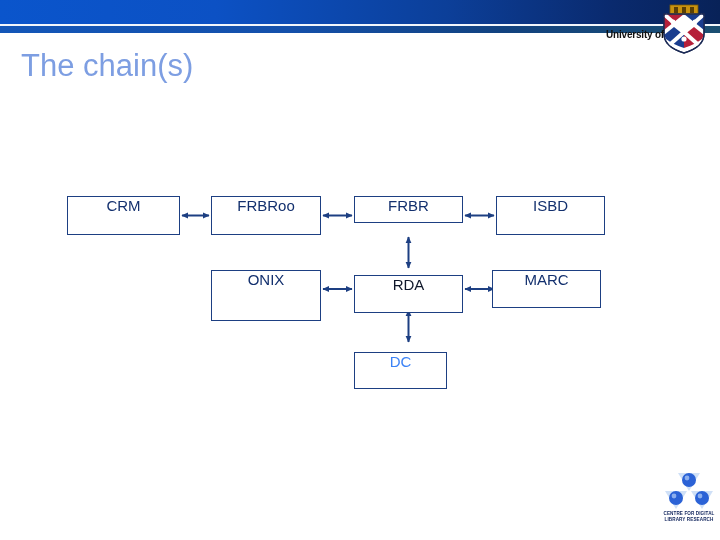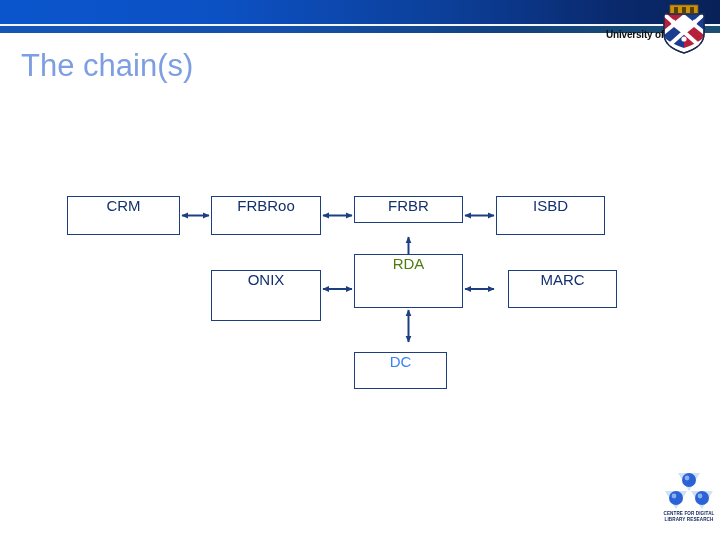--- a/index.html
+++ b/index.html
@@ -207,24 +207,24 @@
         </div>
         <div class="node" style="left: 354px; top: 196px; width: 109px; height: 27px; border-color: rgb(29, 63, 130); color: rgb(19, 48, 110);">
           <span>FRBR</span>
         </div>
         <div class="node" style="left: 496px; top: 196px; width: 109px; height: 39px; border-color: rgb(29, 63, 130); color: rgb(19, 48, 110);">
           <span>ISBD</span>
         </div>
         <div class="node" style="left: 211px; top: 270px; width: 110px; height: 51px; border-color: rgb(29, 63, 130); color: rgb(19, 48, 110);">
           <span>ONIX</span>
         </div>
-        <div class="node" style="left: 354px; top: 254px; width: 109px; height: 54px; border-color: rgb(29, 63, 130); color: #4d7c0f;">
+        <div class="node" style="left: 354px; top: 275px; width: 109px; height: 38px; border-color: rgb(29, 63, 130); color: #0f172a;">
           <span>RDA</span>
         </div>
-        <div class="node" style="left: 508px; top: 270px; width: 109px; height: 38px; border-color: rgb(29, 63, 130); color: rgb(19, 48, 110);">
+        <div class="node" style="left: 492px; top: 270px; width: 109px; height: 38px; border-color: rgb(29, 63, 130); color: rgb(19, 48, 110);">
           <span>MARC</span>
         </div>
         <div class="node" style="left: 354px; top: 352px; width: 93px; height: 37px; border-color: rgb(29, 63, 130); color: #3b82f6;">
           <span>DC</span>
         </div>
       </div>
   </div>
 
   <div class="cdlr-logo">
     <svg class="cdlr-mark" viewBox="0 0 56 42">

